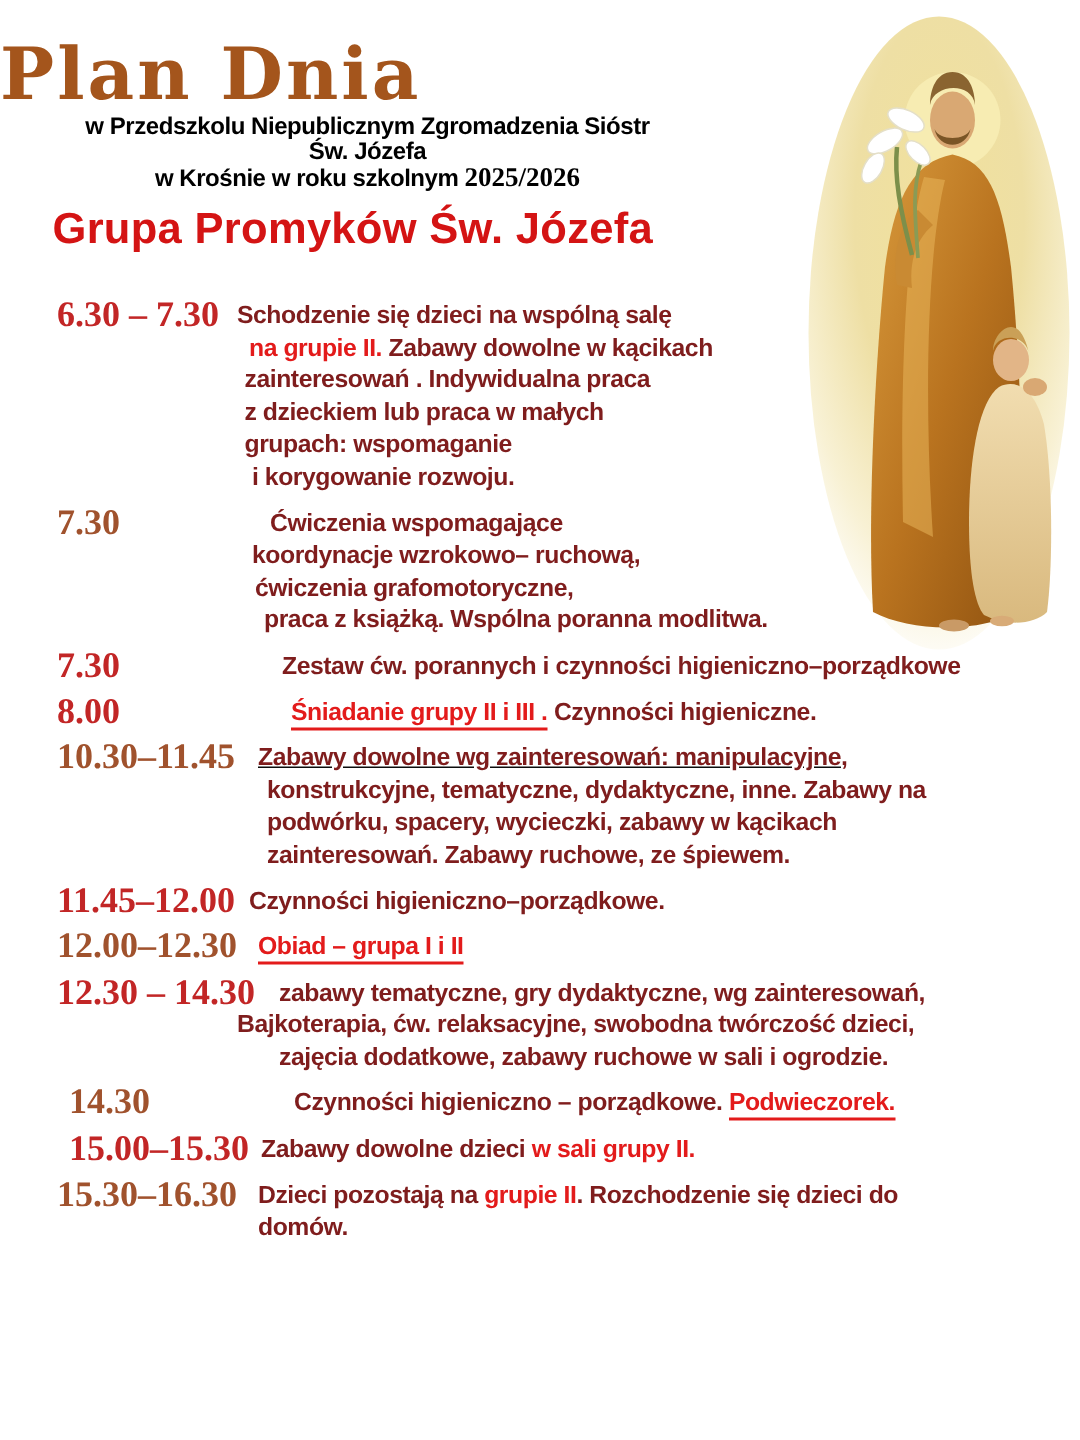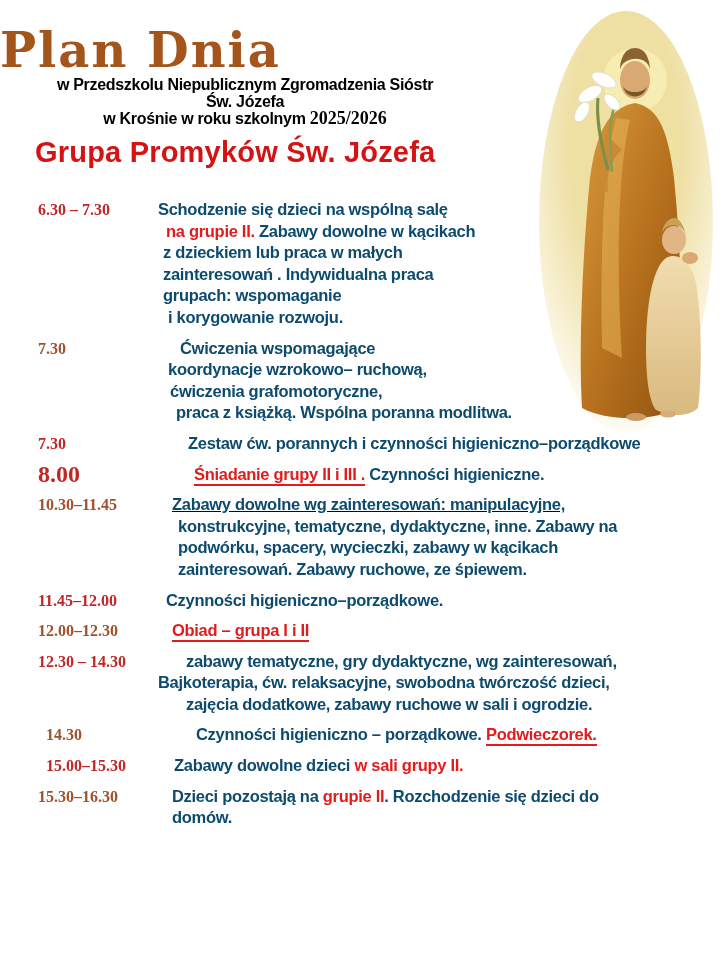--- a/index.html
+++ b/index.html
@@ -52,37 +52,37 @@
   }
   .row{
     display:flex;
     margin-bottom:9px;
   }
   .time{
     flex:none;
     width:120px;
     font-family:"Liberation Serif", serif;
     font-weight:700;
-    font-size:16px;
+    font-size:24px;
     line-height:21.6px;
     white-space:nowrap;
   }
   .time.red{color:var(--time-red,#c22626);}
   .time.brown{color:var(--time-brown,#a0522d);}
   .time.big{font-size:24px;}
   .text{
     flex:1;
     font-weight:700;
     font-size:16.5px;
     line-height:21.6px;
     letter-spacing:-0.3px;
     color:#0c0c0c;
   }
   .line{white-space:nowrap;}
-  .seg-k{color:#0c4a6e;}
+  .seg-k{color:#7f1d1d;}
   .seg-r{color:var(--accent-red,#e31b1b);}
   .seg-ru{
     color:var(--accent-red,#e31b1b);
     border-bottom:2px solid var(--accent-red,#e31b1b);
     padding-bottom:1px;
   }
   
   .figure{
     position:absolute;
     top:8px;right:2px;
@@ -104,22 +104,22 @@
   </div>
 
   <div class="group-heading">Grupa Promyków Św. Józefa</div>
 
   <div class="schedule">
       <div class="row">
         <div class="time red">6.30 – 7.30</div>
         <div class="text">
           <div class="line"><span class="seg-k">Schodzenie się dzieci na wspólną salę</span></div>
           <div class="line" style="padding-left: 8px;"><span class="seg-r">na grupie II.</span><span class="seg-k"> Zabawy dowolne w kącikach</span></div>
+          <div class="line" style="padding-left: 5px;"><span class="seg-k">zainteresowań . Indywidualna praca</span></div>
           <div class="line" style="padding-left: 5px;"><span class="seg-k">z dzieckiem lub praca w małych</span></div>
-          <div class="line" style="padding-left: 5px;"><span class="seg-k">zainteresowań . Indywidualna praca</span></div>
           <div class="line" style="padding-left: 5px;"><span class="seg-k">grupach: wspomaganie</span></div>
           <div class="line" style="padding-left: 10px;"><span class="seg-k">i korygowanie rozwoju.</span></div>
         </div>
       </div>
       <div class="row">
         <div class="time brown">7.30</div>
         <div class="text">
           <div class="line" style="padding-left: 22px;"><span class="seg-k">Ćwiczenia wspomagające</span></div>
           <div class="line" style="padding-left: 10px;"><span class="seg-k">koordynacje wzrokowo– ruchową,</span></div>
           <div class="line" style="padding-left: 12px;"><span class="seg-k">ćwiczenia grafomotoryczne,</span></div>

